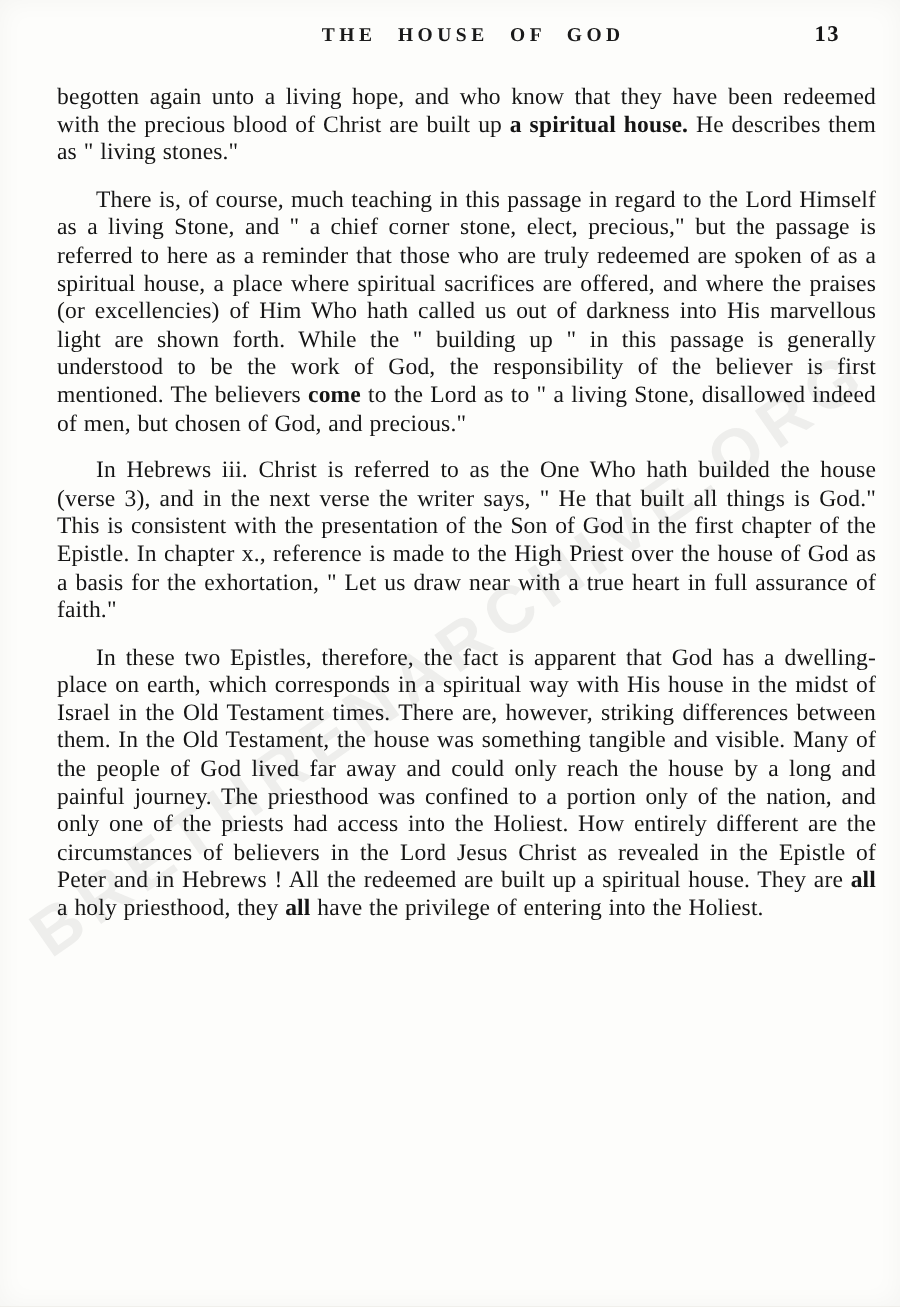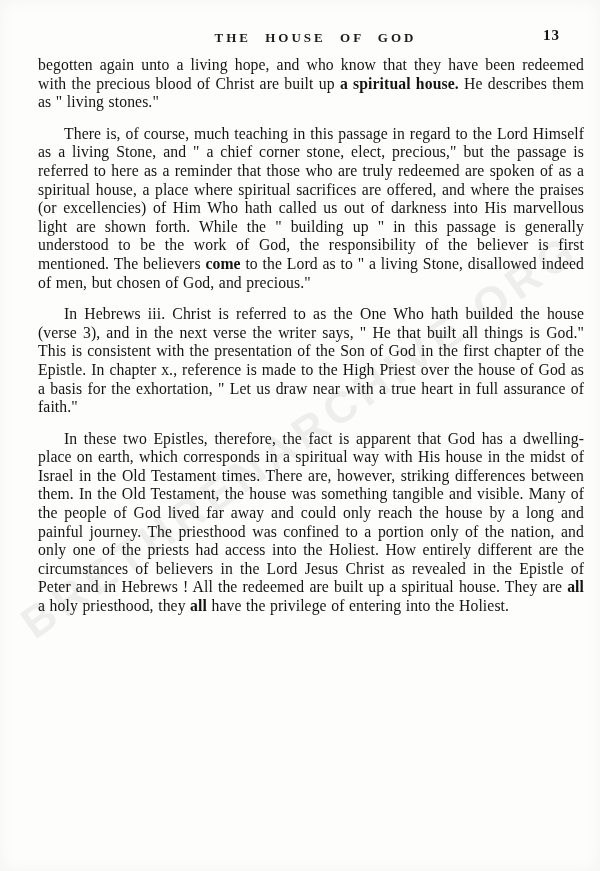--- a/index.html
+++ b/index.html
@@ -10,36 +10,36 @@
     height: 871px;
     margin: 0 auto;
     background: #fdfdfb;
     color: #151515;
     overflow: hidden;
     font-family: "Liberation Serif", "DejaVu Serif", serif;
     box-shadow: inset 0 0 18px rgba(0,0,0,0.04);
   }
   .page-header {
     position: relative;
-    padding-top: 28px;
+    padding-top: 14px;
     text-align: center;
     height: 48px;
     margin-left: 31px;
   }
   .running-title {
     font-size: 13px;
     font-weight: bold;
     letter-spacing: 3px;
     word-spacing: 8px;
     color: #1a1a1a;
   }
   .page-number {
     position: absolute;
     right: 40px;
-    top: 27px;
+    top: 15px;
     font-size: 15px;
     font-weight: bold;
     letter-spacing: 1px;
   }
   .page-body {
     position: relative;
     padding: 8px 16px 0 38px;
     z-index: 1;
   }
   .para {

